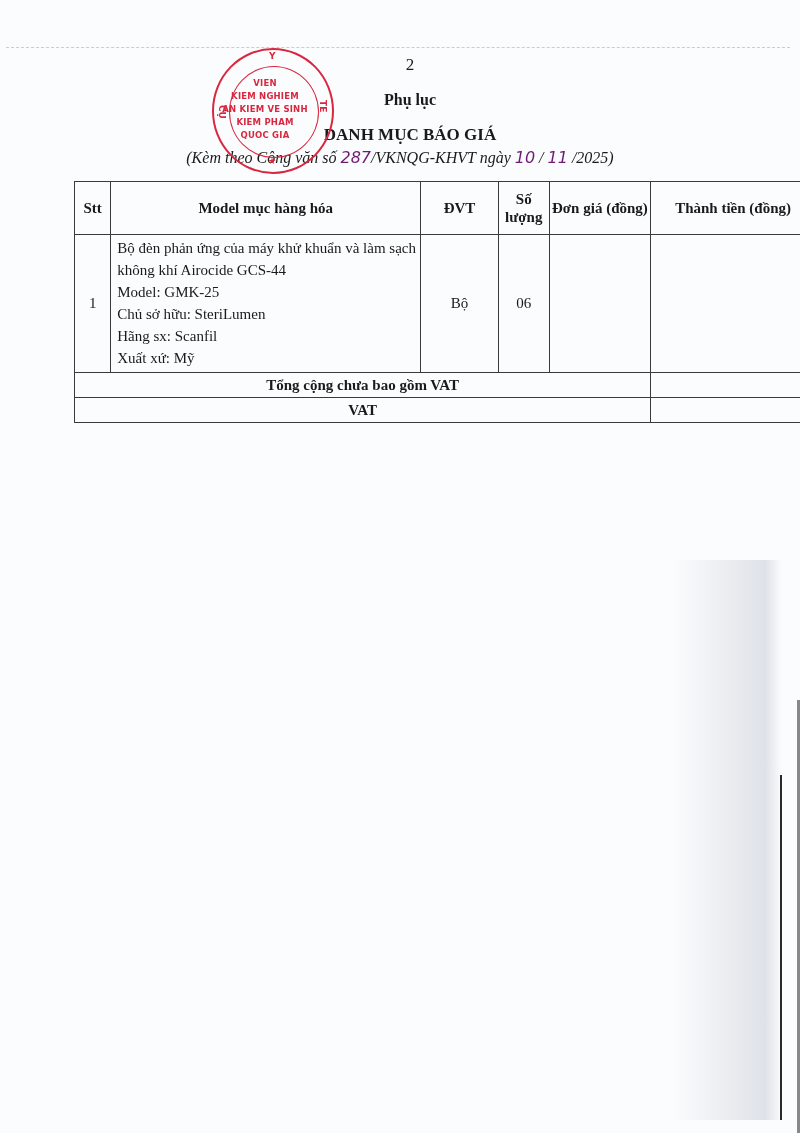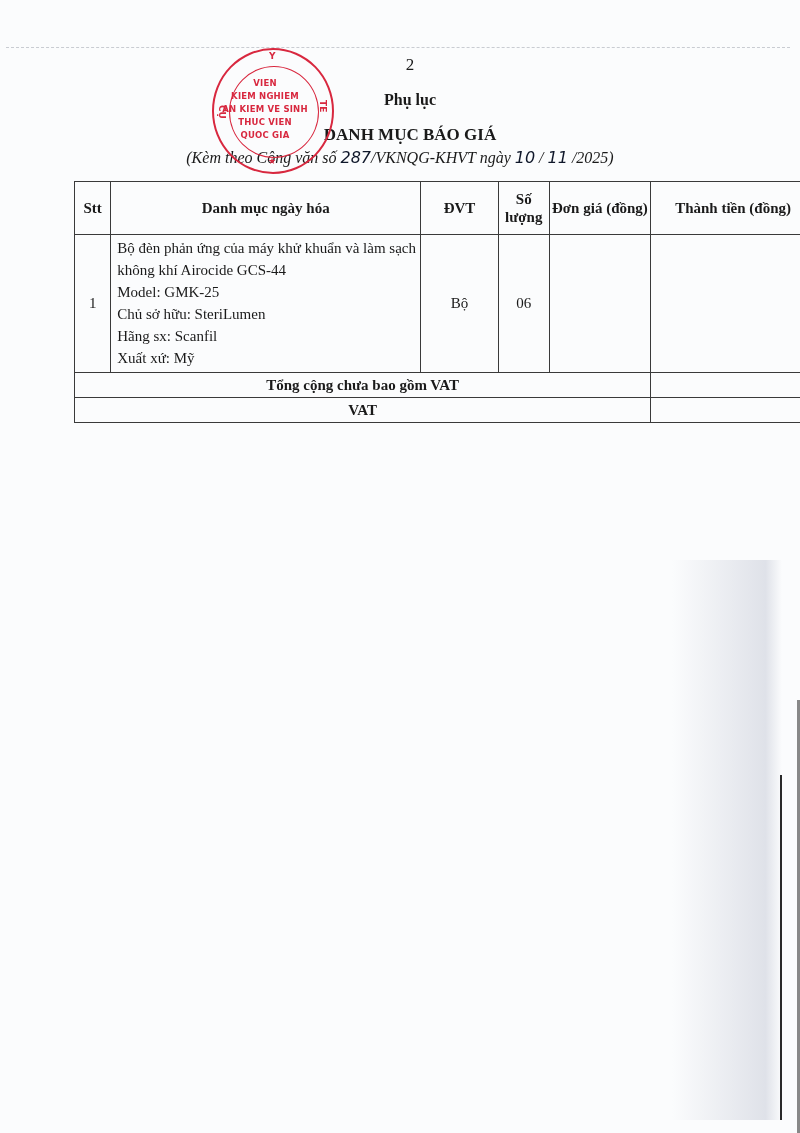--- a/index.html
+++ b/index.html
@@ -36,21 +36,21 @@
     .doc-title {
       position: absolute; top: 125px; left: 0; width: 820px; text-align: center;
       font-size: 17px; font-weight: bold;
     }
     .doc-subtitle {
       position: absolute; top: 148px; left: 0; width: 800px; text-align: center;
       font-size: 16px; font-style: italic;
     }
     .handwritten {
       font-family: "DejaVu Sans", sans-serif; font-style: italic;
-      color: #0f172a; font-size: 16px;
+      color: #701a75; font-size: 16px;
     }
     .stamp {
       position: absolute; left: 212px; top: 48px; width: 122px; height: 126px;
       border: 2px solid #d8283f; border-radius: 50%;
       box-sizing: border-box; color: #d8283f;
     }
     .stamp-inner {
       position: absolute; left: 15px; top: 16px; width: 88px; height: 90px;
       border: 1px solid #d8283f; border-radius: 50%;
     }
@@ -105,30 +105,30 @@
 <div class="stamp">
   <div class="stamp-inner"></div>
   <span class="stamp-mark" style="left:55px; top:1px;">Y</span>
   <span class="stamp-mark" style="left:104px; top:50px; writing-mode: vertical-rl;">TE</span>
   <span class="stamp-mark" style="left:3px; top:55px; writing-mode: vertical-rl;">CỤ</span>
   <span class="stamp-mark" style="left:54px; top:106px;">★</span>
   <div class="stamp-text">
     <div>VIEN</div>
     <div>KIEM NGHIEM</div>
     <div>AN KIEM VE SINH</div>
-    <div>THUC VIEN</div>
+    <div>KIEM PHAM</div>
     <div>QUOC GIA</div>
   </div>
 </div>
 
 <table class="quote">
   <tbody>
       <tr>
     <th class="c-stt">Stt</th>
-    <th class="c-name">Danh mục ngày hóa</th>
+    <th class="c-name">Model mục hàng hóa</th>
     <th class="c-unit">ĐVT</th>
     <th class="c-qty">Số lượng</th>
     <th class="c-price">Đơn giá (đồng)</th>
     <th class="c-total">Thành tiền (đồng)</th>
   </tr>
   <tr>
     <td class="center">1</td>
     <td class="desc">
       <div>Bộ đèn phản ứng của máy khử khuẩn và làm sạch không khí Airocide GCS-44</div>
       <div>Model: GMK-25</div>

